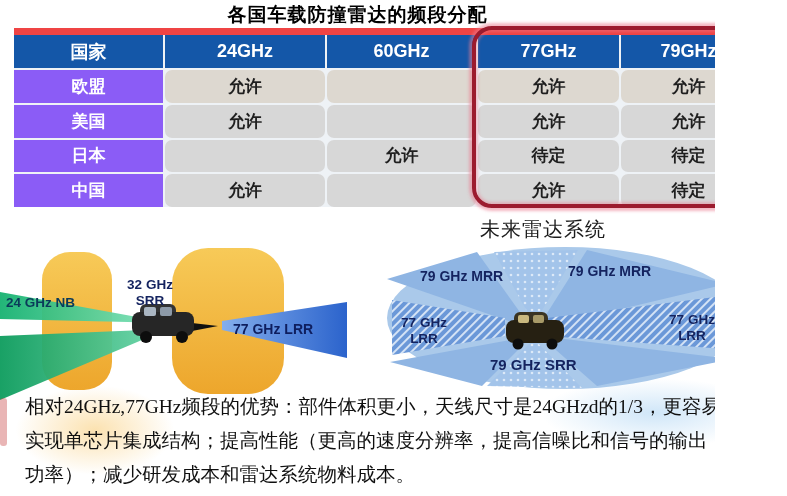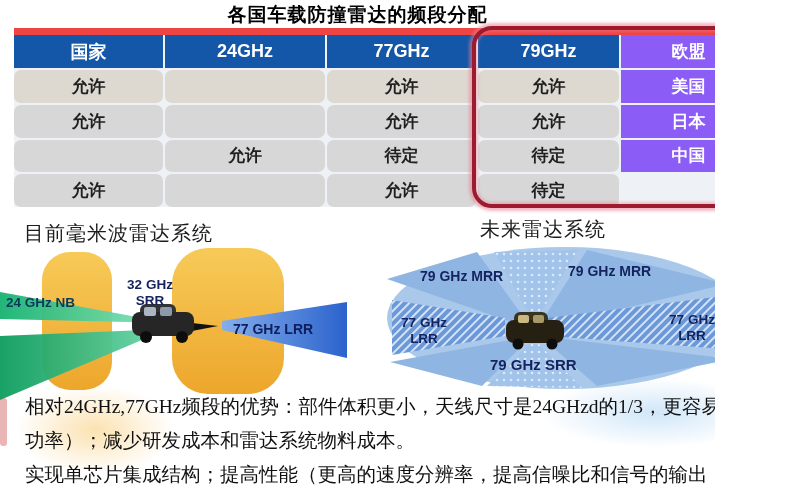--- a/index.html
+++ b/index.html
@@ -37,20 +37,21 @@
 </head>
 <body>
 
 <div id="stage">
 
   <div class="main-title">各国车载防撞雷达的频段分配</div>
 
   <div class="freq-table">
     <div class="th">国家</div>
     <div class="th">24GHz</div>
+    <div class="th">60GHz</div>
     <div class="th">77GHz</div>
     <div class="th">79GHz</div>
 
     <div class="country">欧盟</div>
     <div class="cell warm">允许</div>
     <div class="cell warm"></div>
     <div class="cell warm">允许</div>
     <div class="cell warm">允许</div>
 
     <div class="country">美国</div>
@@ -66,21 +67,20 @@
     <div class="cell">待定</div>
 
     <div class="country">中国</div>
     <div class="cell">允许</div>
     <div class="cell"></div>
     <div class="cell">允许</div>
     <div class="cell">待定</div>
   </div>
   <div class="red-box"></div>
 
-  <div class="diag-title" style="left:24px;top:220px;">目前毫米波雷达系统</div>
 
   <svg style="left:0;top:246px;" width="360" height="154" viewBox="0 0 360 154">
     <defs>
       <linearGradient id="og" x1="0" y1="0" x2="0" y2="1">
         <stop offset="0" stop-color="#f7ca58"></stop>
           <stop offset="1" stop-color="#eda62c"></stop>
       </linearGradient>
       <linearGradient id="g1" x1="0" y1="0" x2="1" y2="0">
         <stop offset="0" stop-color="#17b271"></stop>
           <stop offset="1" stop-color="#8ae6bd"></stop>
@@ -155,17 +155,17 @@
 
   <div class="bg-blob" style="left:15px;top:385px;width:160px;height:90px;
        background:radial-gradient(ellipse at center, rgba(247,190,80,.45), rgba(247,190,80,0) 70%);"></div>
   <div class="bg-blob" style="left:540px;top:378px;width:230px;height:70px;
        background:radial-gradient(ellipse at center, rgba(150,200,240,.45), rgba(150,200,240,0) 70%);"></div>
   <div class="bg-blob" style="left:0;top:398px;width:7px;height:48px;
        background:rgba(200,70,70,.4);border-radius:3px;"></div>
 
   <div class="footer">
     <div class="footer-line">相对24GHz,77GHz频段的优势：部件体积更小，天线尺寸是24GHzd的1/3，更容易</div>
+    <div class="footer-line">实现单芯片集成结构；提高性能（更高的速度分辨率，提高信噪比和信号的输出</div>
     <div class="footer-line">功率）；减少研发成本和雷达系统物料成本。</div>
-    <div class="footer-line">实现单芯片集成结构；提高性能（更高的速度分辨率，提高信噪比和信号的输出</div>
   </div>
 
 </div>
 
 </body></html>

